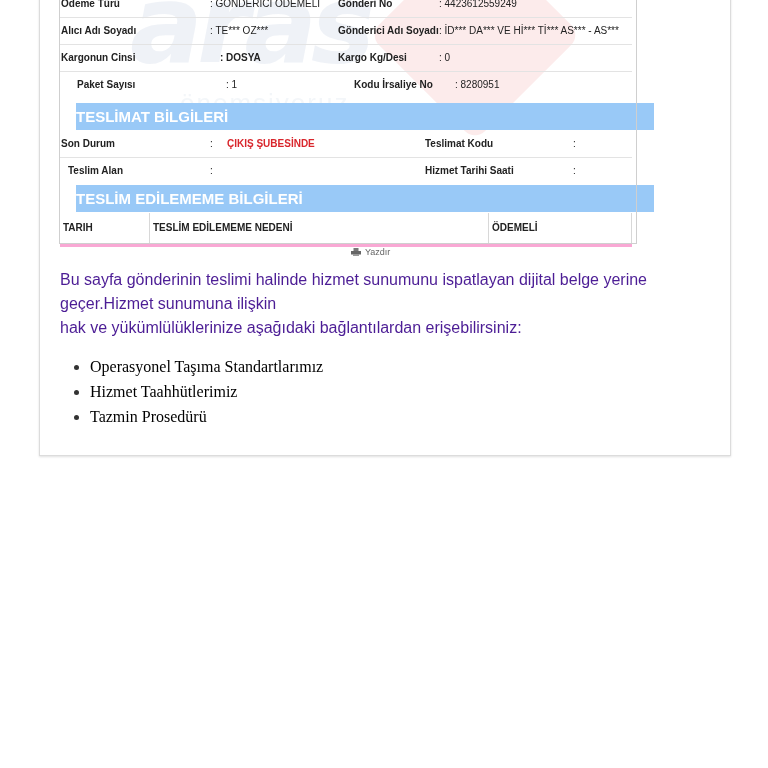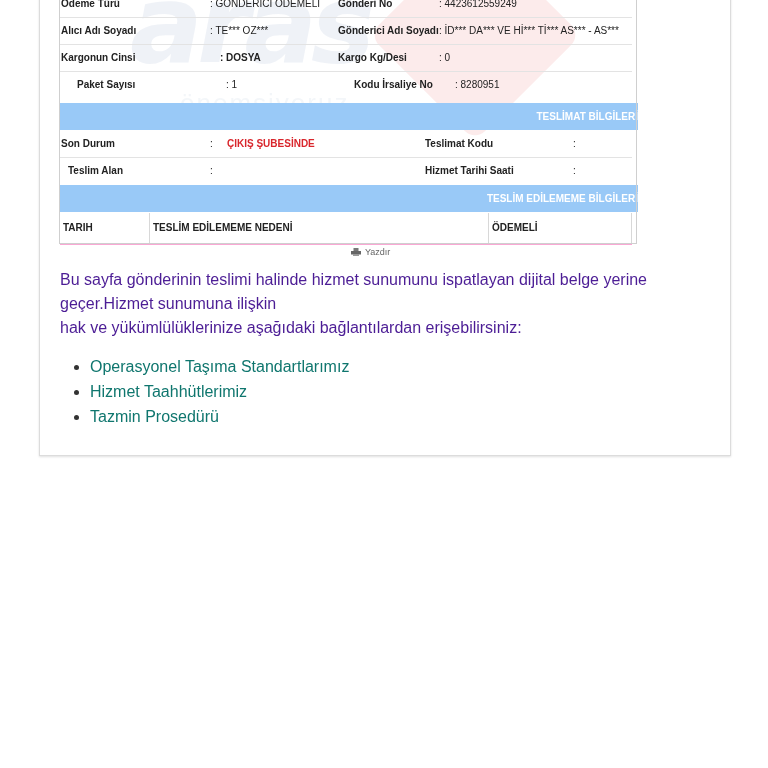--- a/index.html
+++ b/index.html
@@ -76,43 +76,43 @@
       height: 27px;
       border-bottom: 1px solid #e3e3e3;
       z-index: 2;
       font-size: 10px;
       color: #222;
     }
     .row span { position: absolute; top: 8px; white-space: nowrap; }
     .lbl { font-weight: bold; }
     .section-header {
       position: absolute;
-      left: 60px;
+      left: 76px;
       width: 578px;
       height: 27px;
       background: #99c9f7;
       color: #ffffff;
       font-weight: bold;
-      font-size: 10px;
-      text-align: right;
+      font-size: 15px;
+      text-align: left;
       line-height: 27px;
       z-index: 2;
     }
     .status-red { color: #d9262c; font-weight: bold; }
     .fail-header {
       position: absolute;
       left: 60px;
       top: 213px;
       width: 572px;
       height: 30px;
       z-index: 2;
       font-size: 10px;
       font-weight: bold;
       color: #222;
-      border-bottom: 2px solid #f9a8d4;
+      border-bottom: 4px solid #f9a8d4;
     }
     .fail-header .col {
       position: absolute;
       top: 0;
       height: 30px;
       line-height: 30px;
       padding-left: 3px;
       box-sizing: border-box;
       border-right: 1px solid #d8d8d8;
     }
@@ -148,23 +148,24 @@
       top: 354px;
       margin: 0;
       padding: 0 0 0 14px;
       font-size: 16px;
       line-height: 25px;
       color: #333;
       z-index: 2;
     }
     .links li { list-style: disc; }
     .links a {
-      color: #0f766e;
+      color: #000000;
       text-decoration: none;
       cursor: pointer;
+      font-family: Liberation Serif, serif;
     }
   </style>
 </head>
 <body>
 
 <div class="card"></div>
 
 <div class="watermark-text">aras</div>
 <div class="watermark-sub">önemsiyoruz</div>
 <div class="watermark-diamond"></div>

